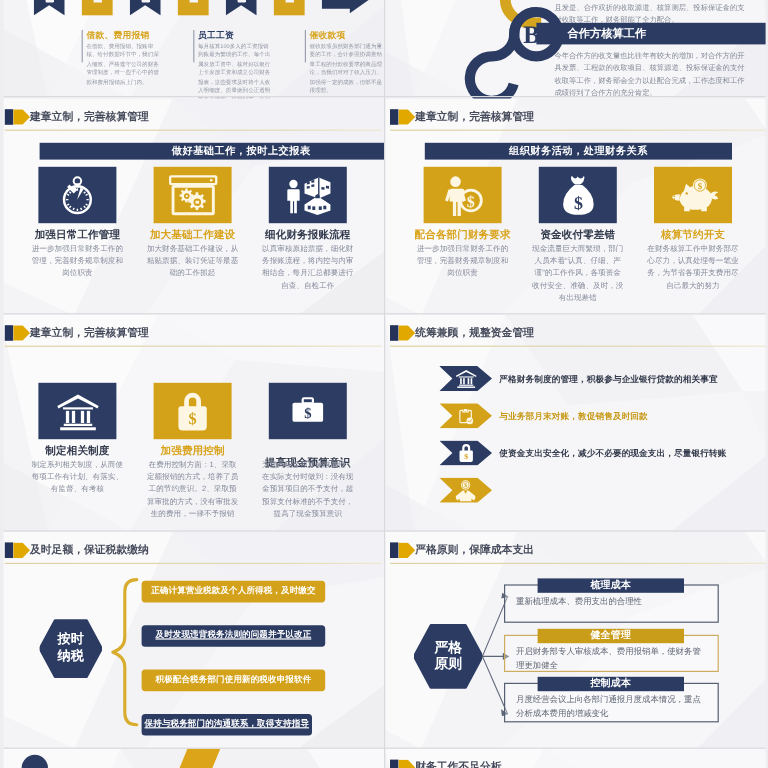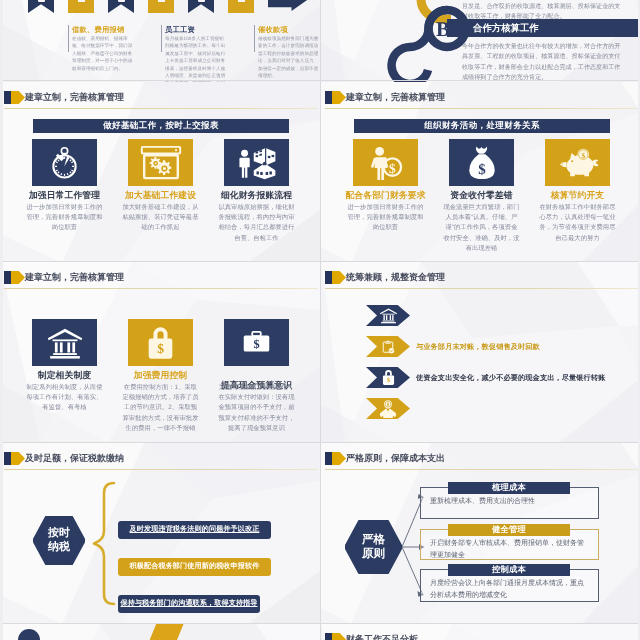--- a/index.html
+++ b/index.html
@@ -164,21 +164,21 @@
         <polygon points="212,56 320,38 320,128 248,181 120,181" fill="#fafafc" opacity=".4"></polygon>
         <polygon points="248,181 320,128 320,181" fill="#eaeaee" opacity=".5"></polygon>
         <polygon points="62,181 144,0 212,56 120,181" fill="#f4f4f7" opacity=".32"></polygon>
       </svg>
       <div class="shead">
         <span class="flag-navy"></span>
         <span class="flag-gold"></span>
         <span class="stitle">建章立制，完善核算管理</span>
       </div>
       <div class="srule" style="top:26px;width:314px;"></div>
-      <div class="titlebar" style="left:33px;top:37px;width:256px;height:14px;">
+      <div class="titlebar" style="left:33px;top:37px;width:256px;height:14px;padding-left:40px;">
         <span>做好基础工作，按时上交报表</span>
       </div>
       <div class="ibox navy" style="left:32px;top:57px;width:65px;height:47px;">
         <svg viewBox="0 0 64 70" width="31" height="34">
 <circle cx="32" cy="42" r="23" fill="none" stroke="#ffffff" stroke-width="4.2"></circle>
 <circle cx="32" cy="10" r="6.5" fill="none" stroke="#ffffff" stroke-width="3.4"></circle>
 <rect x="29.2" y="14" width="5.6" height="7" fill="#ffffff"></rect>
 <path d="M14.2 20.2 l4.2 -4.2 l4.4 4.4 l-4.2 4.2 z" fill="#ffffff"></path>
 <path d="M18.6 24.4 l6.2 -6.2 l7.4 6.6 l-6.4 6.4 z" fill="#ffffff"></path>
 <path d="M31.5 42 L37.5 20.5 L42.5 24 Z" fill="#ffffff"></path>
@@ -378,20 +378,21 @@
 <path d="M32 5 L61 21 L59.5 24.5 L32 10.5 L4.5 24.5 L3 21 Z" fill="#ffffff"></path>
 <rect x="11" y="23" width="42" height="3" fill="#ffffff"></rect>
 <rect x="15" y="28" width="4.6" height="17" fill="#ffffff"></rect>
 <rect x="23.4" y="28" width="4.6" height="17" fill="#ffffff"></rect>
 <rect x="36" y="28" width="4.6" height="17" fill="#ffffff"></rect>
 <rect x="44.4" y="28" width="4.6" height="17" fill="#ffffff"></rect>
 <rect x="12" y="46" width="40" height="3.2" fill="#ffffff"></rect>
 <rect x="7" y="51" width="50" height="4.2" fill="#ffffff"></rect>
 </svg>
       </div>
+      <div class="chev-text dark" style="left:95px;top:43px;line-height:21px;">严格财务制度的管理，积极参与企业银行贷款的相关事宜</div>
       <div class="chev gold" style="left:45px;top:74px;width:44px;height:21px;">
         <svg viewBox="0 0 64 64" width="16" height="18">
 <rect x="26" y="7" width="12" height="7" rx="1.5" fill="#fdf7e4"></rect>
 <path d="M16 12 h7 v5 h18 v-5 h7 a3 3 0 0 1 3 3 v35 a3 3 0 0 1 -3 3 h-32 a3 3 0 0 1 -3 -3 v-35 a3 3 0 0 1 3 -3 z" fill="none" stroke="#fdf7e4" stroke-width="4"></path>
 <circle cx="46" cy="47" r="11" fill="#fdf7e4"></circle>
 <path d="M40.5 47 l4 4 l7.5 -8" fill="none" stroke="#d3a218" stroke-width="3" stroke-linecap="round" stroke-linejoin="round"></path>
 </svg>
       </div>
       <div class="chev-text gold" style="left:95px;top:74px;line-height:21px;">与业务部月末对账，敦促销售及时回款</div>
       <div class="chev navy" style="left:45px;top:105px;width:44px;height:21px;">
@@ -430,20 +431,21 @@
       <div class="hex" style="left:33px;top:73px;width:52px;height:49px;font-size:11px;line-height:13.5px;">
         <svg viewBox="0 0 100 100" preserveAspectRatio="none">
           <path d="M26 3 H74 L98 50 L74 97 H26 L2 50 Z" fill="#2b3b62" stroke="#2b3b62" stroke-width="7" stroke-linejoin="round"></path>
         </svg>
         <span>按时</span>
         <span>纳税</span>
       </div>
       <svg style="position:absolute;left:92px;top:38px;z-index:21" width="24" height="125" viewBox="0 0 24 125">
         <path d="M22 2 q-10 0 -10 10 v38 q0 9 -10 12.5 q10 3.5 10 12.5 v38 q0 10 10 10" fill="none" stroke="#d8ad2e" stroke-width="2.6" stroke-linecap="round" stroke-linejoin="round"></path>
       </svg>
+      <div class="pill gold" style="left:118px;top:41px;width:153px;height:18px;">正确计算营业税款及个人所得税，及时缴交</div>
       <div class="pill navy" style="left:118px;top:78px;width:153px;height:18px;">及时发现违背税务法则的问题并予以改正</div>
       <div class="pill gold" style="left:118px;top:115px;width:153px;height:18px;">积极配合税务部门使用新的税收申报软件</div>
       <div class="pill navy" style="left:118px;top:152px;width:142px;height:18px;">保持与税务部门的沟通联系，取得支持指导</div>
     </div>
 <div class="slide" id="slide-strict-principles" style="left:321px;top:443px;">
       <svg class="bgpoly" width="320" height="181" viewBox="0 0 320 181" preserveAspectRatio="none">
         <rect width="320" height="181" fill="#f4f4f7"></rect>
         <polygon points="0,0 110,0 30,181 0,165" fill="#ffffff" opacity=".55"></polygon>
         <polygon points="110,0 300,0 320,30 206,70" fill="#f0f0f4" opacity=".35"></polygon>
         <polygon points="300,0 320,0 320,30" fill="#ffffff" opacity=".5"></polygon>

